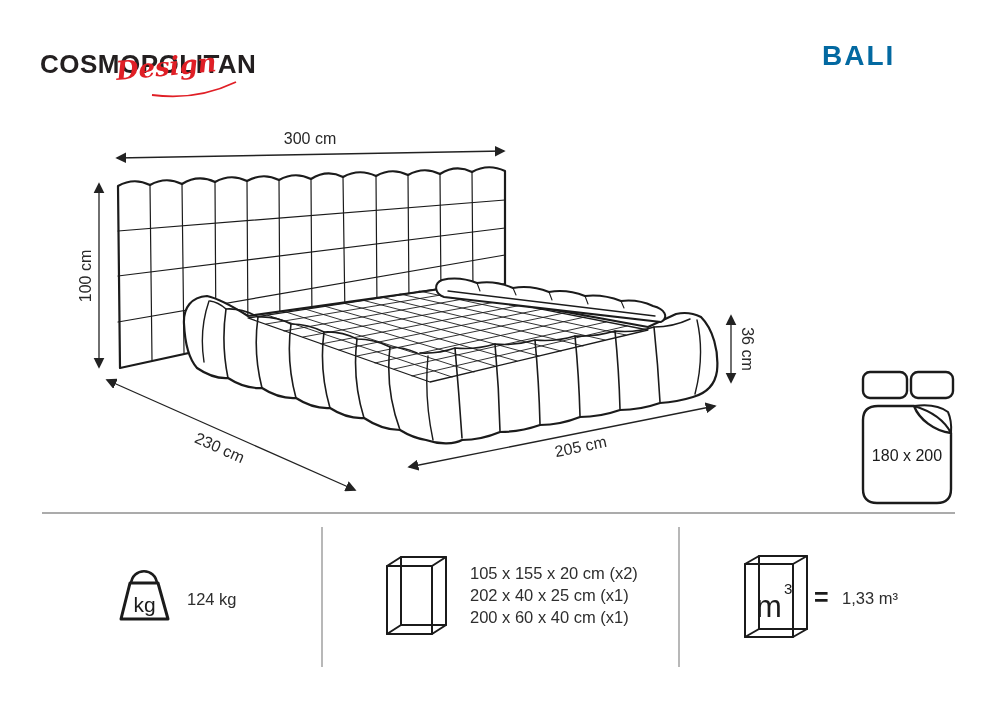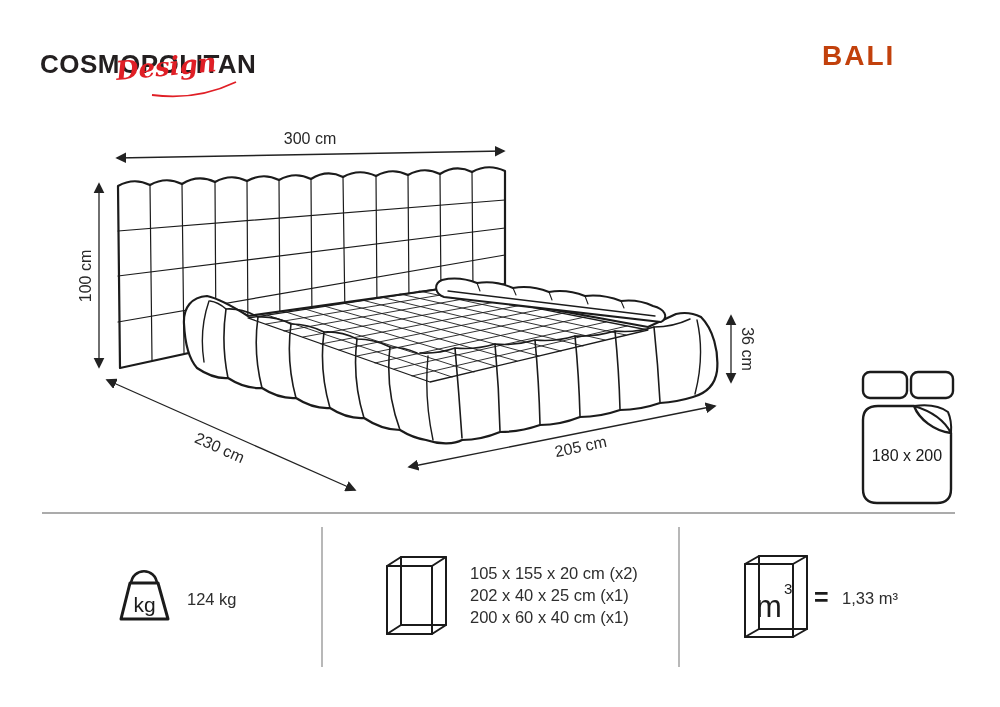--- a/index.html
+++ b/index.html
@@ -6,21 +6,21 @@
   .page{position:relative;width:1000px;height:707px;background:#ffffff;overflow:hidden;
         font-family:"Liberation Sans",sans-serif;}
   .art{position:absolute;left:0;top:0;width:1000px;height:707px;}
   
   .brand-word{position:absolute;left:40px;top:49px;font-size:26px;font-weight:800;
               letter-spacing:.5px;color:#231f20;white-space:nowrap;}
   .brand-script{position:absolute;left:116px;top:56px;font-family:"DejaVu Serif",serif;
               font-style:italic;font-weight:600;font-size:26px;color:#e01f26;
               transform:rotate(-5deg);transform-origin:left center;white-space:nowrap;}
   .product{position:absolute;left:822px;top:40px;margin:0;font-size:28px;font-weight:800;
-              letter-spacing:2px;color:#c2410c;white-space:nowrap;}
+              letter-spacing:2px;color:#0369a1;white-space:nowrap;}
   
   .ln{stroke:#1b1b1b;fill:none;stroke-linecap:round;stroke-linejoin:round;}
   .fillw{fill:#ffffff;}
   .dim{stroke:#222222;stroke-width:1.3;fill:none;}
   .dim-label{font-family:"Liberation Sans",sans-serif;font-size:16px;fill:#282828;}
   .spec-label{font-family:"Liberation Sans",sans-serif;font-size:16.5px;fill:#2e2e2e;}
   .icon-label{font-family:"Liberation Sans",sans-serif;fill:#1b1b1b;}
   .divider{stroke:#8f8f8f;stroke-width:1.6;}
   .divider-v{stroke:#9a9a9a;stroke-width:1.4;}
 </style>

